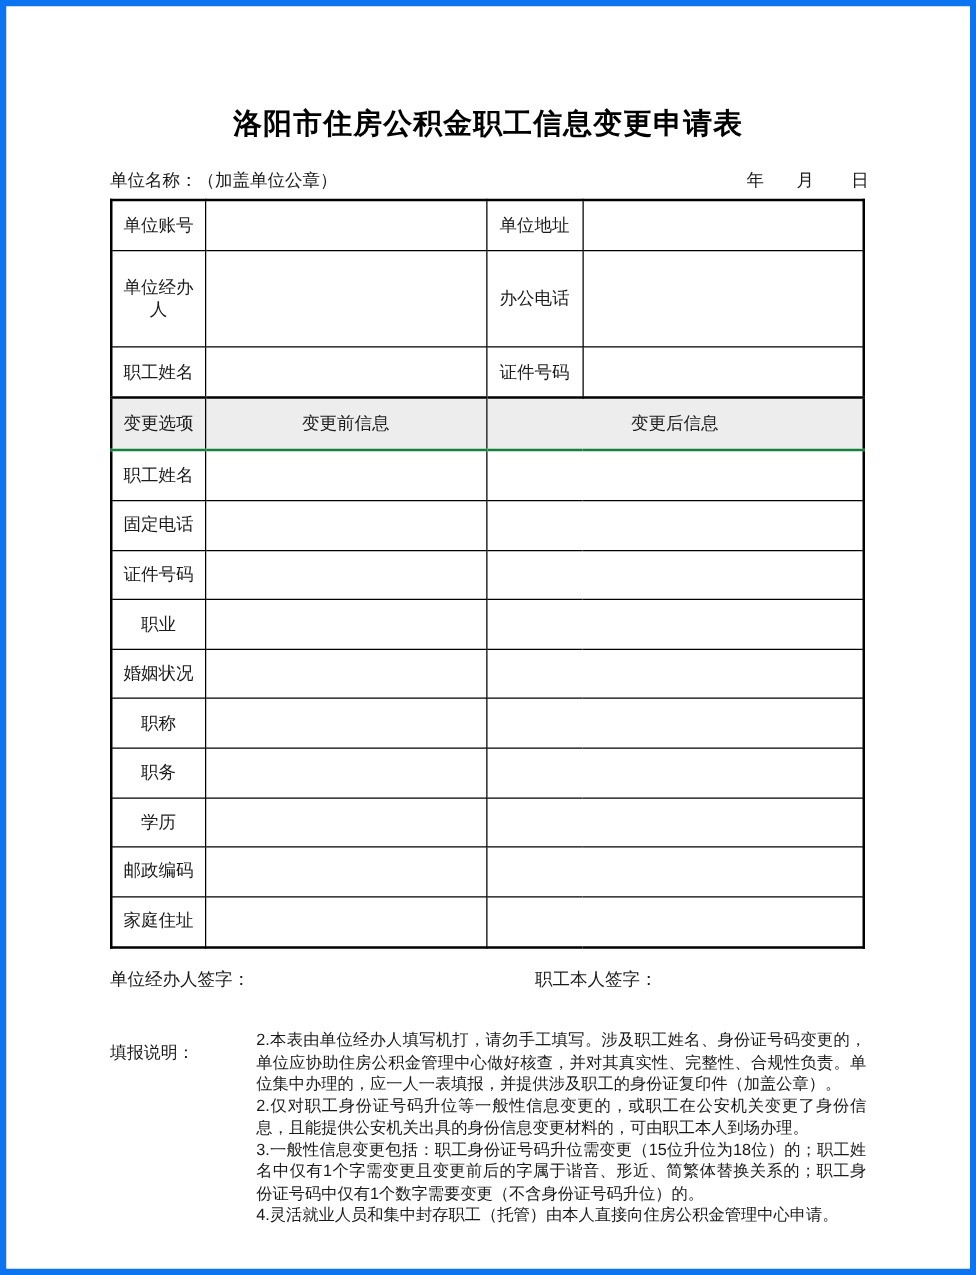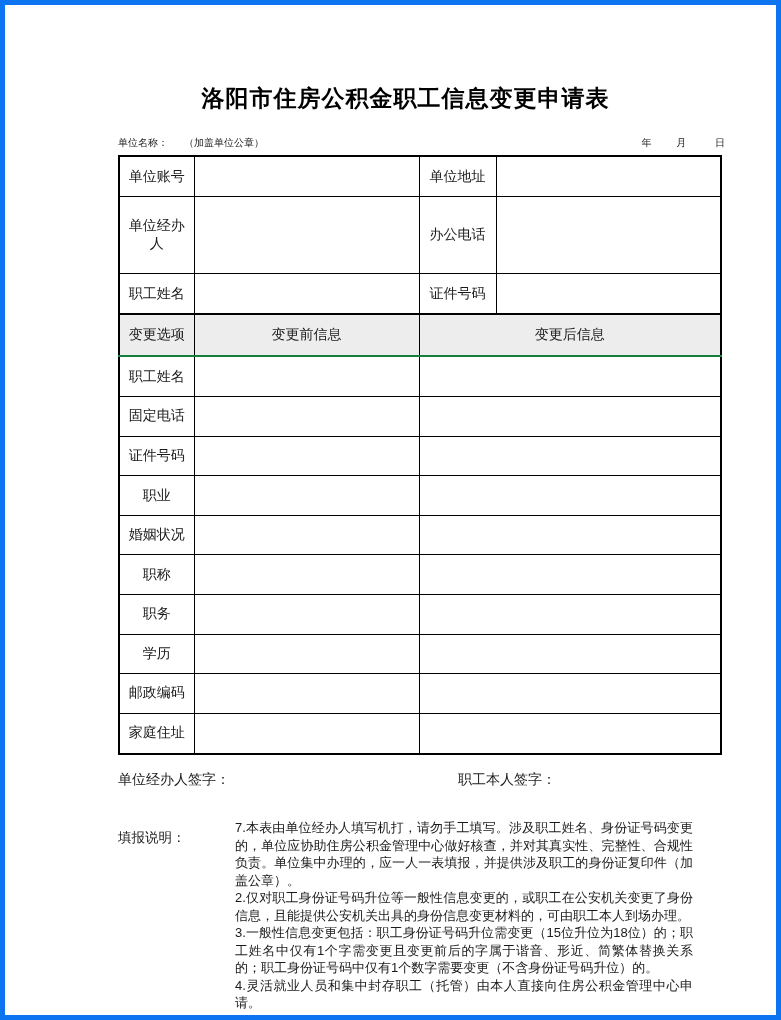--- a/index.html
+++ b/index.html
@@ -9,38 +9,38 @@
     font-family: "Liberation Sans", "DejaVu Sans", sans-serif;
     color: #1a1a1a;
   }
   .frame {
     width: 781px; height: 1020px;
     border: 5px solid #0c74f1;
     background: #ffffff;
     overflow: hidden;
   }
   .content {
-    padding: 0 83px 0 113px;
+    padding: 0 83px 0 83px;
   }
   h1.title {
     margin-top: 78px;
     text-align: center;
     font-size: 23px;
     font-weight: bold;
     color: #000;
     letter-spacing: 1px;
   }
   .meta-row {
     margin-top: 22px;
     display: flex;
     align-items: baseline;
-    font-size: 10px;
+    font-size: 14px;
     width: 607px;
   }
-  .seal-note { margin-left: 16px; }
+  .seal-note { }
   .date-group { margin-left: auto; }
   .date-group span { display: inline-block; }
   .date-month { margin-left: 22px; }
   .date-day { margin-left: 26px; }
   .meta-row2 {
     margin-top: 10px;
     font-size: 14px;
   }
   table.form-table {
     margin-top: 5px;
@@ -196,21 +196,21 @@
     </table>
 
     <div class="sig-row">
       <span>单位经办人签字：</span>
       <span class="sig-employee">职工本人签字：</span>
     </div>
 
     <div class="instructions">
       <div class="ins-label">填报说明：</div>
       <div class="ins-text">
-        <p>7.本表由单位经办人填写机打，请勿手工填写。涉及职工姓名、身份证号码变更的，单位应协助住房公积金管理中心做好核查，并对其真实性、完整性、合规性负责。单位集中办理的，应一人一表填报，并提供涉及职工的身份证复印件（加盖公章）。</p>
+        <p>2.本表由单位经办人填写机打，请勿手工填写。涉及职工姓名、身份证号码变更的，单位应协助住房公积金管理中心做好核查，并对其真实性、完整性、合规性负责。单位集中办理的，应一人一表填报，并提供涉及职工的身份证复印件（加盖公章）。</p>
         <p>2.仅对职工身份证号码升位等一般性信息变更的，或职工在公安机关变更了身份信息，且能提供公安机关出具的身份信息变更材料的，可由职工本人到场办理。</p>
         <p>3.一般性信息变更包括：职工身份证号码升位需变更（15位升位为18位）的；职工姓名中仅有1个字需变更且变更前后的字属于谐音、形近、简繁体替换关系的；职工身份证号码中仅有1个数字需要变更（不含身份证号码升位）的。</p>
         <p>4.灵活就业人员和集中封存职工（托管）由本人直接向住房公积金管理中心申请。</p>
       </div>
     </div>
 
   </div>
 </div>
 
 </body></html>

